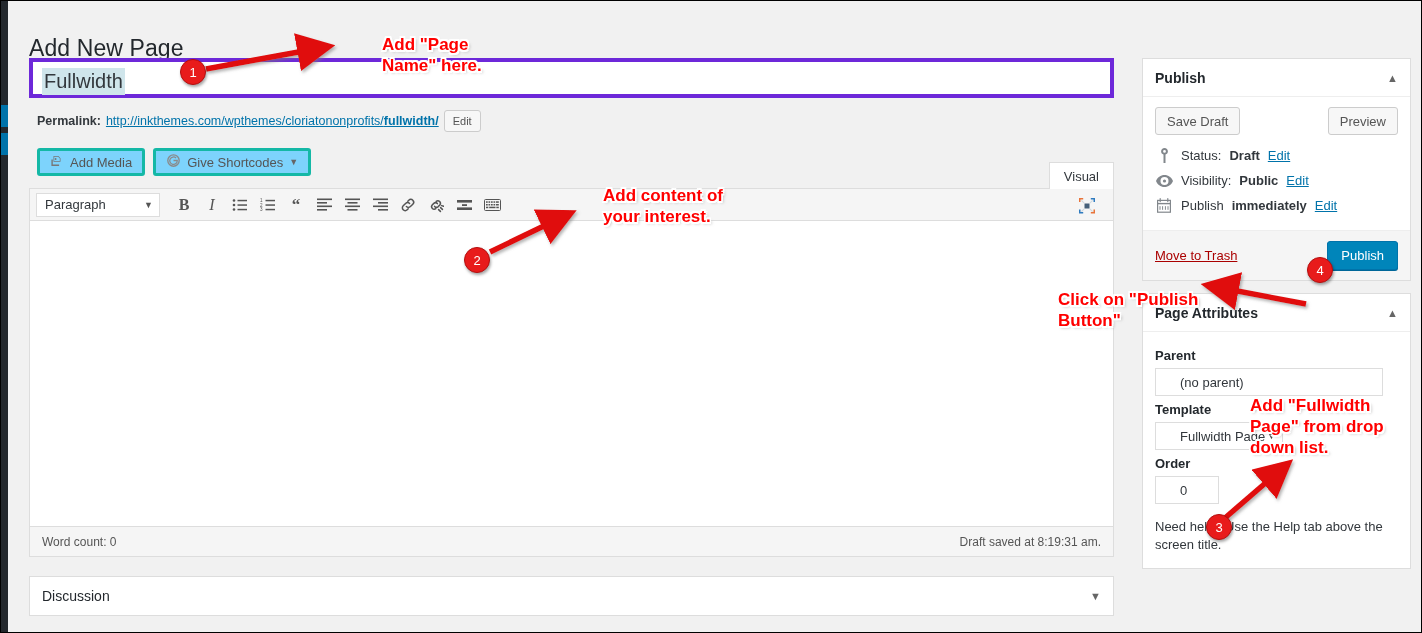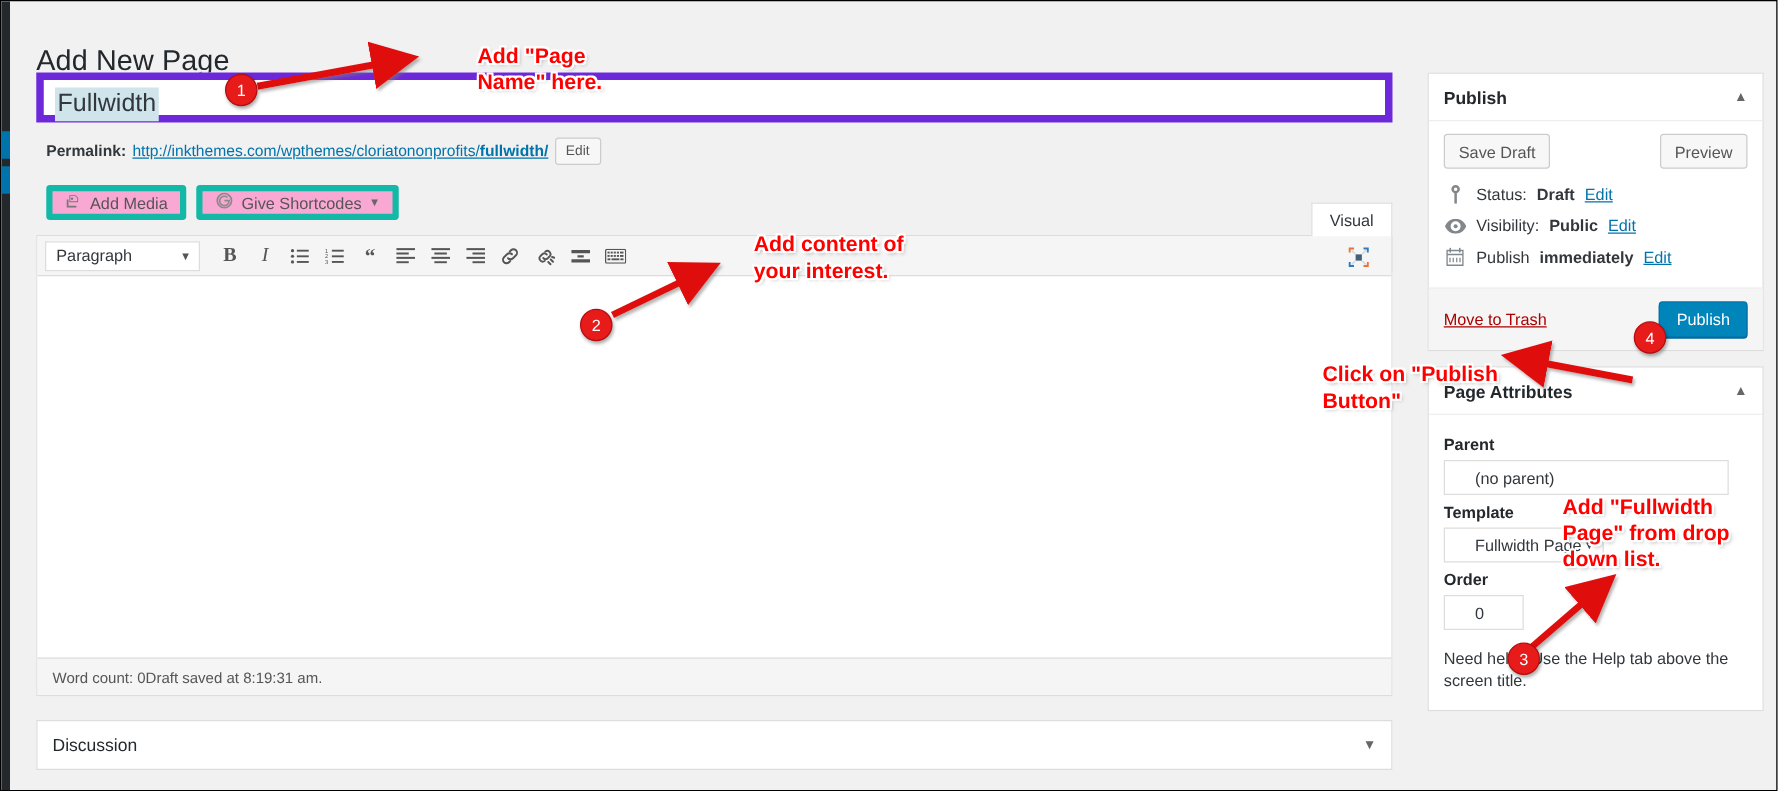--- a/index.html
+++ b/index.html
@@ -31,21 +31,21 @@
   #page-title {
     position: absolute; left: 16px; top: 18px;
     font-size: 23px; font-weight: 400; color: #23282d;
     line-height: 29px; letter-spacing: .1px;
   }
 
   
   #main-col { position: absolute; left: 16px; top: 57px; width: 1085px; }
 
   #title-field-wrap {
-    background: #fff; border: 6px solid #6d28d9;
+    background: #fff; border: 4px solid #6d28d9;
     height: 40px; position: relative;
   }
   #title-input {
     position: absolute; left: 9px; top: 6px;
     font-size: 20px; line-height: 27px; color: #32373c;
     font-family: "Liberation Sans", sans-serif;
     background: #cfe5eb; padding: 0 2px;
   }
 
   #permalink-row {
@@ -61,21 +61,21 @@
   #permalink-url b { font-weight: 700; }
   #permalink-edit-btn {
     background: #f7f7f7; border: 1px solid #ccc; border-radius: 3px;
     font-size: 11px; color: #555; padding: 2px 8px; line-height: 16px;
     cursor: pointer; font-family: "Liberation Sans", sans-serif;
   }
 
   
   #media-row { margin-top: 14px; display: flex; gap: 8px; padding-left: 8px; }
   .wp-btn {
-    background: #f9a8d4; border: 5px solid #14b8a6; border-radius: 3px;
+    background: #7dd3fc; border: 3px solid #14b8a6; border-radius: 3px;
     height: 28px; padding: 0 10px; font-size: 13px; color: #555;
     display: inline-flex; align-items: center; gap: 6px; cursor: pointer;
     font-family: "Liberation Sans", sans-serif;
   }
 
   
   #editor-tabs { position: absolute; right: 0; top: 14px; display: flex; flex-direction: column; }
   .ed-tab {
     height: 28px; padding: 0 14px; font-size: 13px; color: #555;
     display: inline-flex; align-items: center; border: 1px solid #ddd;
@@ -101,21 +101,21 @@
   .tb-icon {
     width: 28px; height: 26px; display: inline-flex;
     align-items: center; justify-content: center;
     color: #555; cursor: pointer; font-size: 15px;
   }
   #fullscreen-icon { position: absolute; right: 12px; top: 4px; cursor: pointer; }
   #editor-body { height: 305px; background: #fff; }
 
   #editor-status {
     height: 30px; background: #f5f5f5; border-top: 1px solid #ddd;
-    display: flex; align-items: center; justify-content: flex-start;
+    display: flex; align-items: center; justify-content: space-between;
     padding: 0 12px; font-size: 12px; color: #555;
   }
 
   
   #discussion-box {
     margin-top: 19px; background: #fff; border: 1px solid #ddd;
     height: 40px; display: flex; align-items: center;
     justify-content: space-between; padding: 0 12px;
   }
   #discussion-title { font-size: 14px; font-weight: 400; color: #23282d; }

